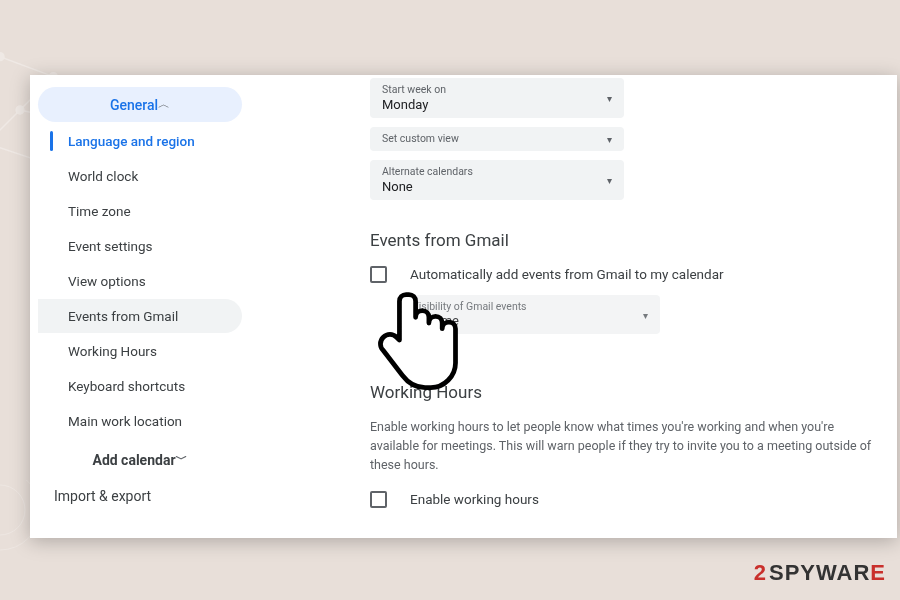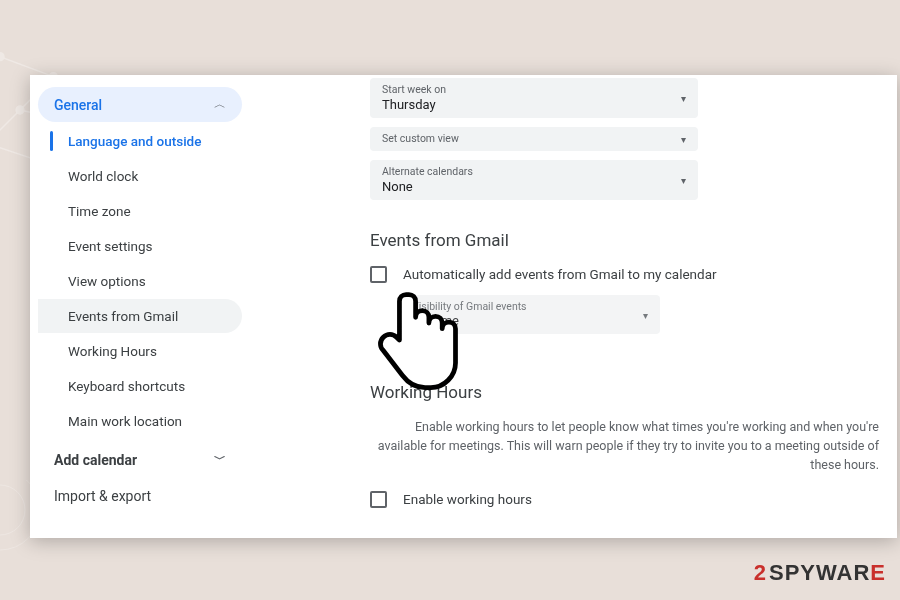--- a/index.html
+++ b/index.html
@@ -40,21 +40,21 @@
       overflow: hidden;
     }
     .sidebar {
       width: 220px;
       padding: 10px 0;
       flex-shrink: 0;
     }
     .section-header {
       display: flex;
       align-items: center;
-      justify-content: space-between;
+      justify-content: center;
       padding: 9px 16px;
       margin: 2px 8px 2px 8px;
       border-radius: 18px;
       color: #1a73e8;
       font-size: 14px;
       font-weight: 500;
       background: #e8f0fe;
       cursor: pointer;
     }
     .section-header .chev { color: #5f6368; font-size: 12px; }
@@ -105,21 +105,21 @@
       padding: 3px 18px 10px 120px;
       overflow: hidden;
       color: #3c4043;
     }
     .dropdown {
       position: relative;
       background: #f1f3f4;
       border-radius: 4px;
       padding: 6px 30px 6px 12px;
       margin-bottom: 9px;
-      width: 328px;
+      width: 254px;
       cursor: pointer;
     }
     .dropdown .label {
       font-size: 10.5px;
       color: #5f6368;
       line-height: 1.2;
     }
     .dropdown .value {
       font-size: 13px;
       color: #202124;
@@ -134,21 +134,21 @@
     }
     .section-title {
       font-size: 17px;
       color: #3c4043;
       font-weight: 400;
       margin: 30px 0 16px 0;
     }
     .checkbox-row {
       display: flex;
       align-items: center;
-      gap: 16px;
+      gap: 23px;
       margin-bottom: 12px;
       cursor: pointer;
     }
     .checkbox {
       width: 17px;
       height: 17px;
       border: 2px solid #5f6368;
       border-radius: 2px;
       flex-shrink: 0;
     }
@@ -159,21 +159,20 @@
     .dropdown.disabled {
       margin-left: 30px;
       width: 260px;
       opacity: 0.85;
     }
     .desc {
       font-size: 12.5px;
       color: #5f6368;
       line-height: 1.5;
       margin-bottom: 16px;
-      text-align: right;
     }
     .cursor-hand {
       position: absolute;
       left: 370px;
       top: 285px;
       width: 95px;
       height: 120px;
       z-index: 10;
       pointer-events: none;
     }
@@ -223,21 +222,21 @@
 </div>
 
 <div class="window">
   <div class="sidebar">
     <div class="section-header">
       <span>General</span>
       <span class="chev">︿</span>
     </div>
 
     <div class="nav-item active">
-      <span>Language and outside</span>
+      <span>Language and region</span>
     </div>
     <div class="nav-item">
       <span>World clock</span>
     </div>
     <div class="nav-item">
       <span>Time zone</span>
     </div>
     <div class="nav-item">
       <span>Event settings</span>
     </div>
@@ -262,21 +261,21 @@
       <span class="chev">﹀</span>
     </div>
     <div class="plain-item">
       <span>Import &amp; export</span>
     </div>
   </div>
 
   <div class="main">
     <div class="dropdown">
       <div class="label">Start week on</div>
-      <div class="value">Thursday</div>
+      <div class="value">Monday</div>
       <span class="caret">▾</span>
     </div>
     <div class="dropdown">
       <div class="label">Set custom view</div>
       <span class="caret">▾</span>
     </div>
     <div class="dropdown">
       <div class="label">Alternate calendars</div>
       <div class="value">None</div>
       <span class="caret">▾</span>

